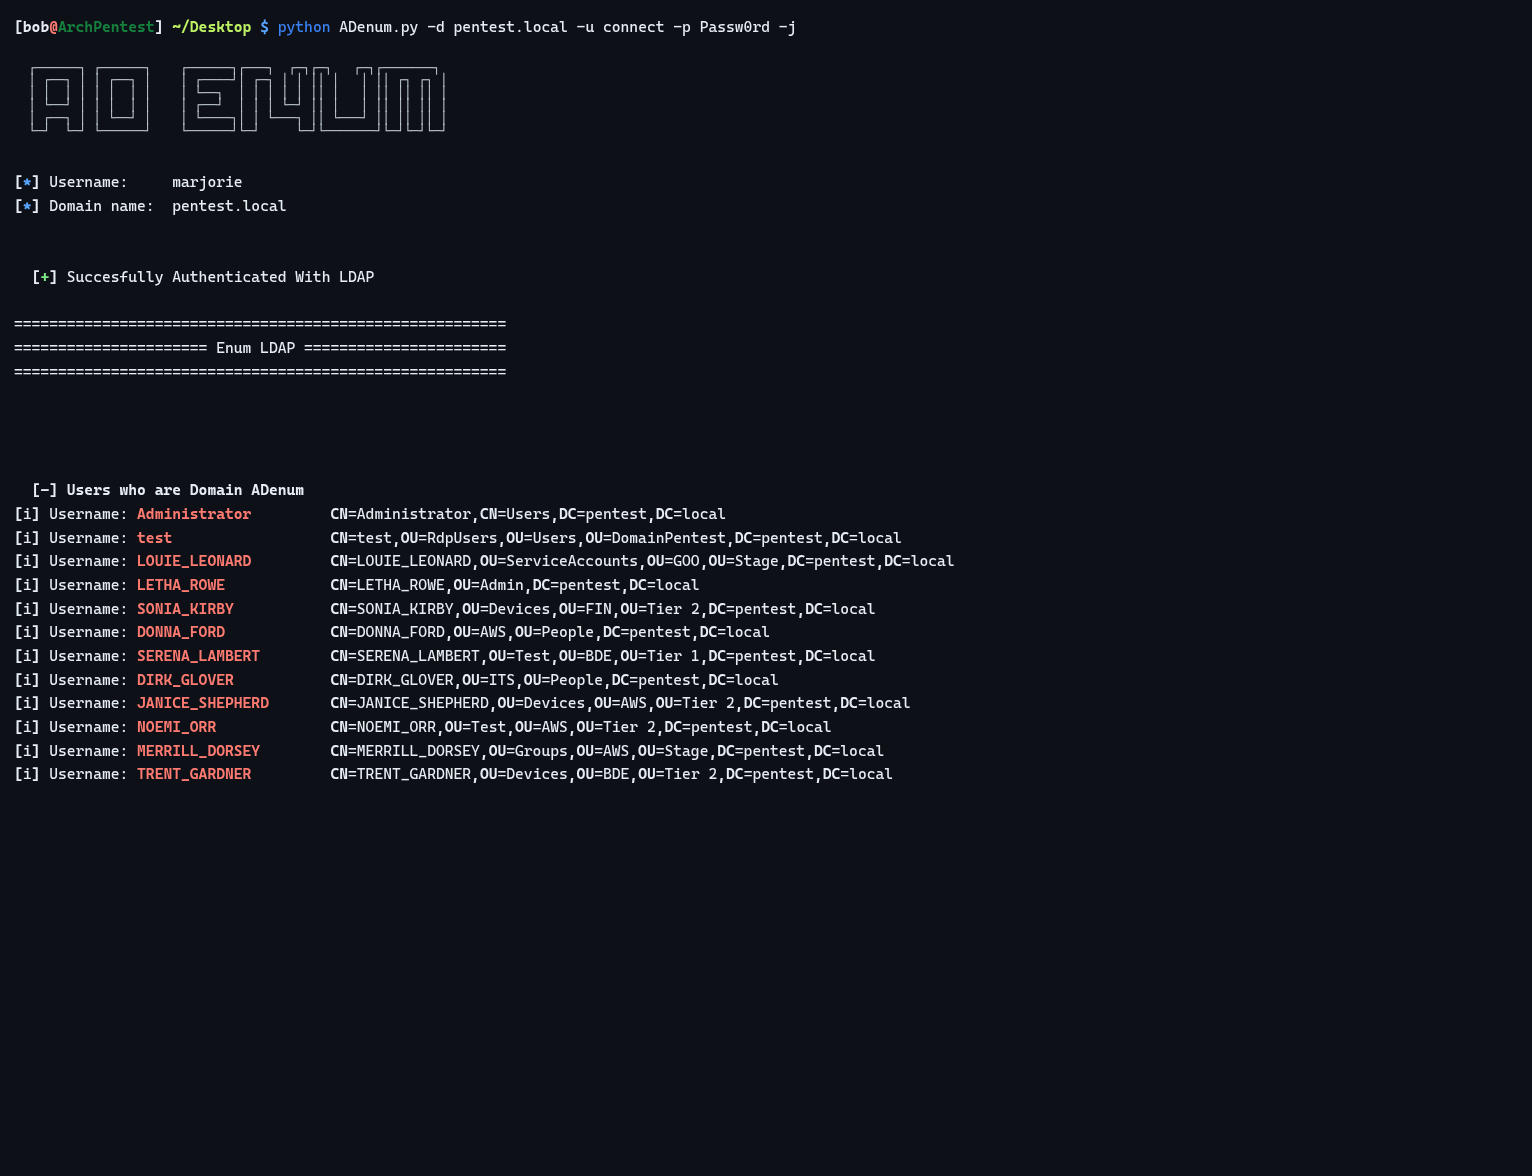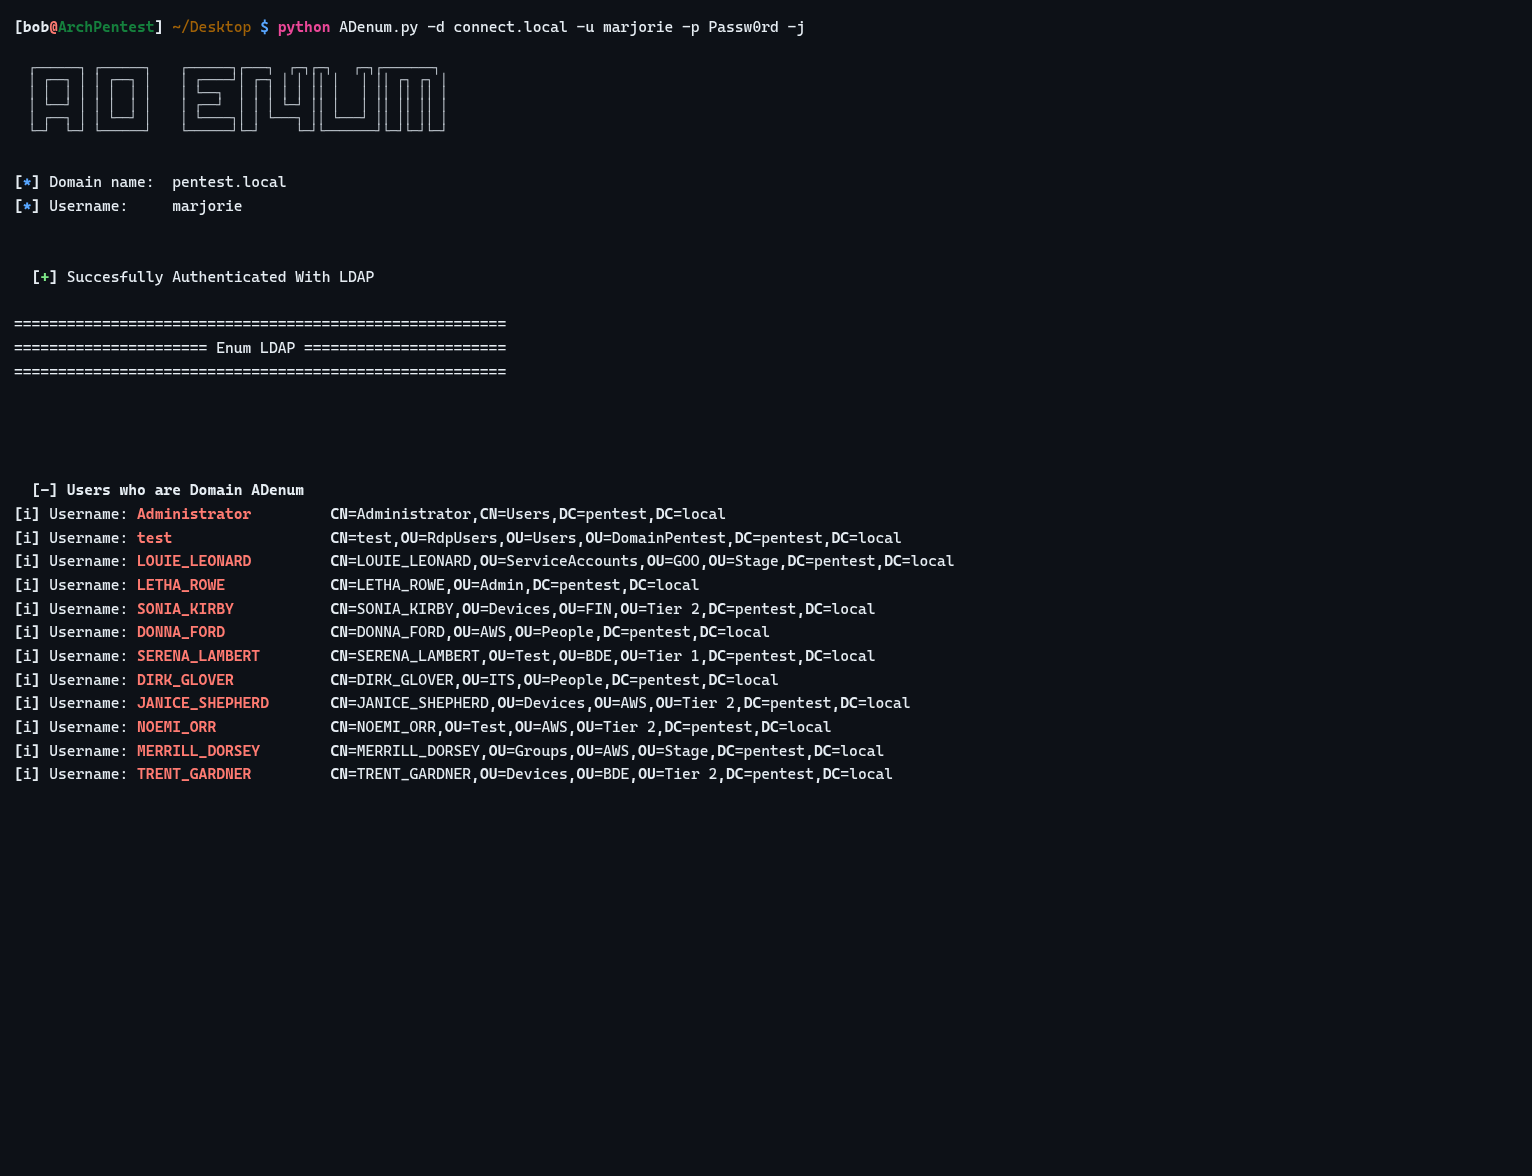--- a/index.html
+++ b/index.html
@@ -1,23 +1,23 @@
 <!DOCTYPE html>
 <html><head>
 <meta charset="utf-8">
 <style>
   html,body{margin:0;padding:0;background:#0d1117;color:#e6edf3;}
   body{font-family:"Cascadia Mono","Fira Code",Consolas,Menlo,monospace;font-size:15px;line-height:1.58;padding:16px 14px;}
   .prompt-line .br{color:#e6edf3;font-weight:700;}
   .prompt-line .user{color:#e6edf3;font-weight:700;}
   .prompt-line .at{color:#ff7b72;font-weight:700;}
   .prompt-line .host{color:#15803d;font-weight:700;}
-  .prompt-line .path{color:#a16207;font-weight:400;}
+  .prompt-line .path{color:#bef264;font-weight:700;}
   .prompt-line .dollar{color:#58a6ff;font-weight:700;}
-  .prompt-line .py{color:#ec4899;font-weight:bold;}
+  .prompt-line .py{color:#3b82f6;}
   .prompt-line .script{color:#e6edf3;}
   .prompt-line .args{color:#e6edf3;}
   .banner{margin:22px 0 34px 0;font-family:monospace;font-size:12px;line-height:1.05;white-space:pre;color:#c9d1d9;font-weight:700;}
   .info-line{white-space:pre;}
   .b-open,.b-close{color:#e6edf3;font-weight:700;}
   .star{color:#58a6ff;font-weight:700;}
   .plus{color:#7ee787;font-weight:700;}
   .minus{color:#e6edf3;font-weight:700;}
   .i-mark{color:#e6edf3;}
   .red{color:#ff7b72;font-weight:700;}
@@ -32,33 +32,33 @@
 </style>
 </head>
 <body>
 
 <div class="prompt-line">
   <span class="br">[</span><span class="user">bob</span><span class="at">@</span><span class="host">ArchPentest</span><span class="br">]</span>
   <span class="path">~/Desktop</span>
   <span class="dollar">$</span>
   <span class="py">python</span>
   <span class="script">ADenum.py</span>
-  <span class="args">-d connect.local -u marjorie -p Passw0rd -j</span>
+  <span class="args">-d pentest.local -u connect -p Passw0rd -j</span>
 </div>
 
 <pre class="banner">  ┌──────┐ ┌──────┐    ┌──────┐┌───┐  ┌─┐┌─┐   ┌─┐┌───────┐
   │ ┌──┐ │ │ ┌──┐ │    │ ┌────┘│ ┌─┐ │ │ ││ │   │ ││ ┌┐ ┌┐ │
   │ │  │ │ │ │  │ │    │ └──┐  │ │ │ │ │ ││ │   │ ││ ││ ││ │
   │ └──┘ │ │ │  │ │    │ ┌──┘  │ │ │ └─┘ ││ │   │ ││ ││ ││ │
   │ ┌──┐ │ │ └──┘ │    │ └────┐│ │ └───┐ ││ └───┘ ││ ││ ││ │
   └─┘  └─┘ └──────┘    └──────┘└─┘     └─┘└───────┘└─┘└─┘└─┘</pre>
 
 <div id="info-block">
+    <div class="info-line"><span class="b-open bold">[</span><span class="star">*</span><span class="b-close bold">]</span> Username:     <span class="">marjorie</span></div>
     <div class="info-line"><span class="b-open bold">[</span><span class="star">*</span><span class="b-close bold">]</span> Domain name:  <span class="">pentest.local</span></div>
-    <div class="info-line"><span class="b-open bold">[</span><span class="star">*</span><span class="b-close bold">]</span> Username:     <span class="">marjorie</span></div>
   </div>
 <div class="gap"></div>
 <div class="info-line">
   <span class="b-open bold">[</span><span class="plus">+</span><span class="b-close bold">]</span> <span>Succesfully Authenticated With LDAP</span>
 </div>
 <div class="gap"></div>
 <div class="rule-line">========================================================</div>
 <div class="section-mid">====================== Enum LDAP =======================</div>
 <div class="rule-line">========================================================</div>
 <div class="gap"></div>

